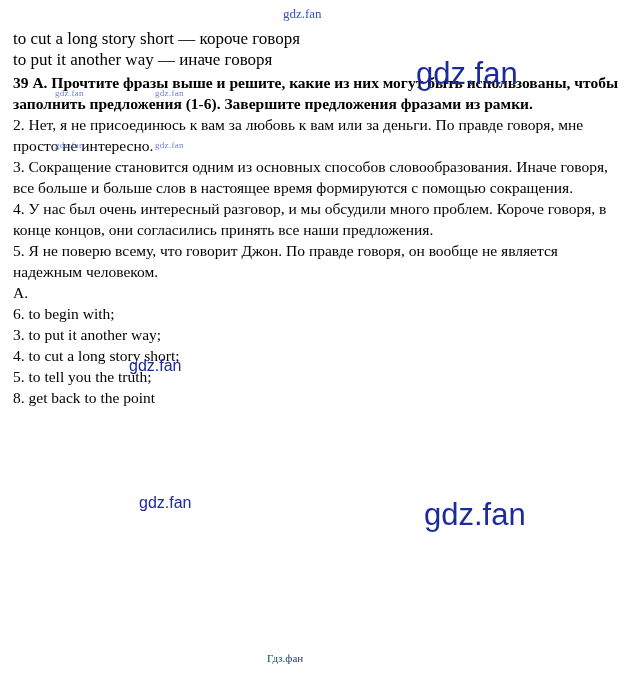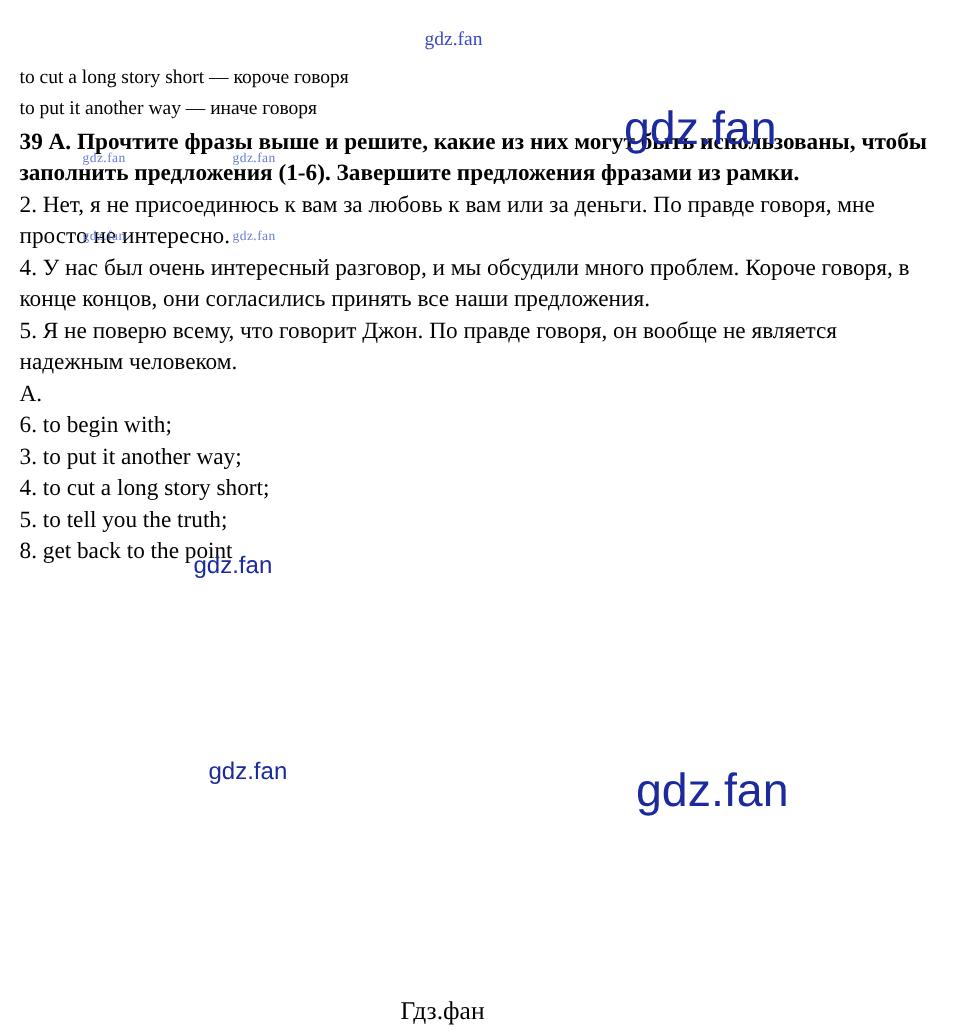--- a/index.html
+++ b/index.html
@@ -10,32 +10,32 @@
     width: 641px;
     height: 687px;
     background: #ffffff;
     font-family: "Liberation Serif", serif;
     color: #000000;
     position: relative;
     overflow: hidden;
   }
   .page {
     position: absolute;
-    left: 0; top: 12px;
+    left: 0; top: 0;
     width: 641px;
     height: 502px;
   }
   .content {
     position: absolute;
     left: 13px;
     top: 28px;
     width: 614px;
   }
   .line {
-    font-size: 13px;
+    font-size: 17px;
     line-height: 21px;
     white-space: pre-wrap;
   }
   .para {
     font-size: 15.5px;
     line-height: 21px;
     margin: 0;
   }
   .bold {
     font-weight: bold;
@@ -64,42 +64,43 @@
     font-size: 31px;
     color: #1c2a9e;
     font-family: "Liberation Sans", sans-serif;
   }
   .wm-mid {
     font-size: 16px;
     color: #1c2a9e;
     font-family: "Liberation Sans", sans-serif;
   }
   .wm-bottom {
-    font-size: 17px;
-    color: #000000;
+    font-size: 11px;
+    color: #0c4a6e;
     font-family: "Liberation Serif", serif;
   }
 </style>
 </head>
 <body>
 
 <div class="page">
 
   <div class="wm wm-small" style="left:283px; top:6px;">gdz.fan</div>
 
   <div class="content">
 
     <div class="line">to cut a long story short — короче говоря</div>
     <div class="line">to put it another way — иначе говоря</div>
 
     <div class="small-gap"></div>
 
     <p class="para bold">39 А. Прочтите фразы выше и решите, какие из них могут быть использованы, чтобы заполнить предложения (1-6). Завершите предложения фразами из рамки.</p>
 
     <p class="para">2. Нет, я не присоединюсь к вам за любовь к вам или за деньги. По правде говоря, мне просто не интересно.</p>
+    <p class="para">3. Сокращение становится одним из основных способов словообразования. Иначе говоря, все больше и больше слов в настоящее время формируются с помощью сокращения.</p>
     <p class="para">4. У нас был очень интересный разговор, и мы обсудили много проблем. Короче говоря, в конце концов, они согласились принять все наши предложения.</p>
     <p class="para">5. Я не поверю всему, что говорит Джон. По правде говоря, он вообще не является надежным человеком.</p>
 
 
     <p class="para">А.</p>
     <p class="para">6. to begin with;</p>
     <p class="para">3. to put it another way;</p>
     <p class="para">4. to cut a long story short;</p>
     <p class="para">5. to tell you the truth;</p>
     <p class="para">8. get back to the point</p>

